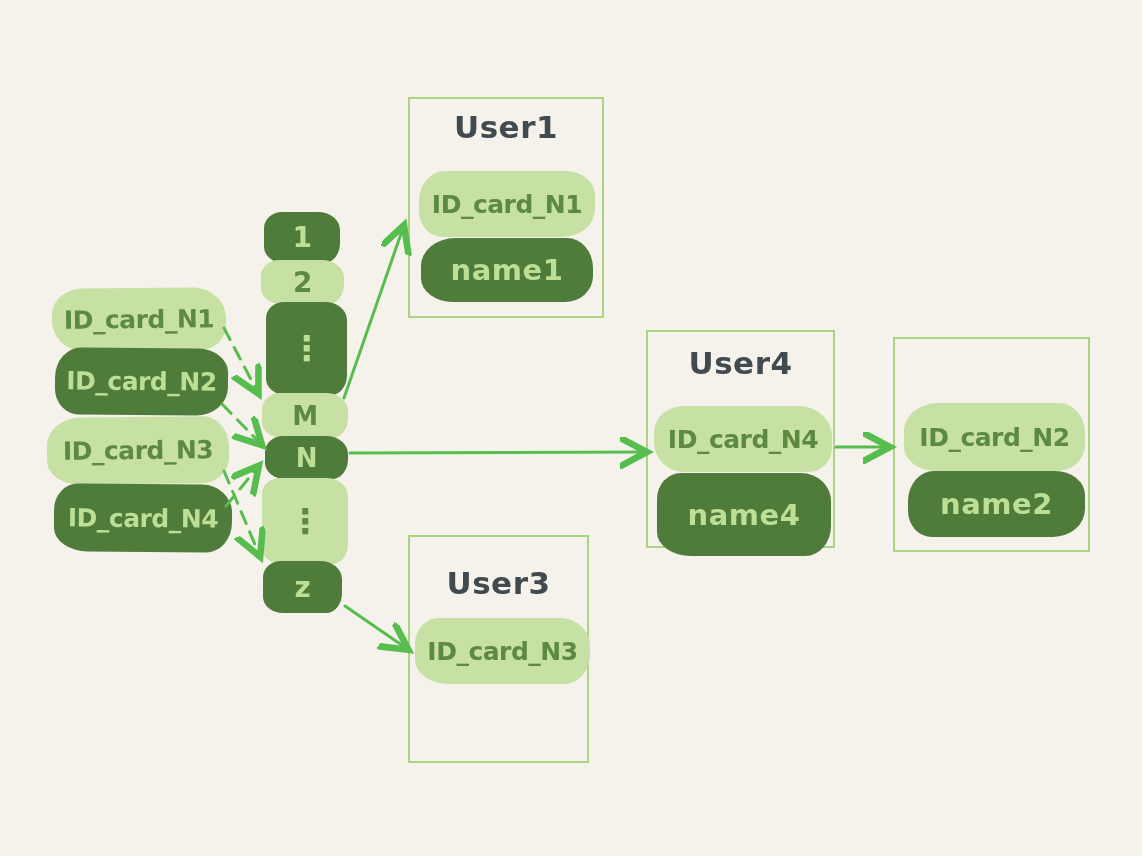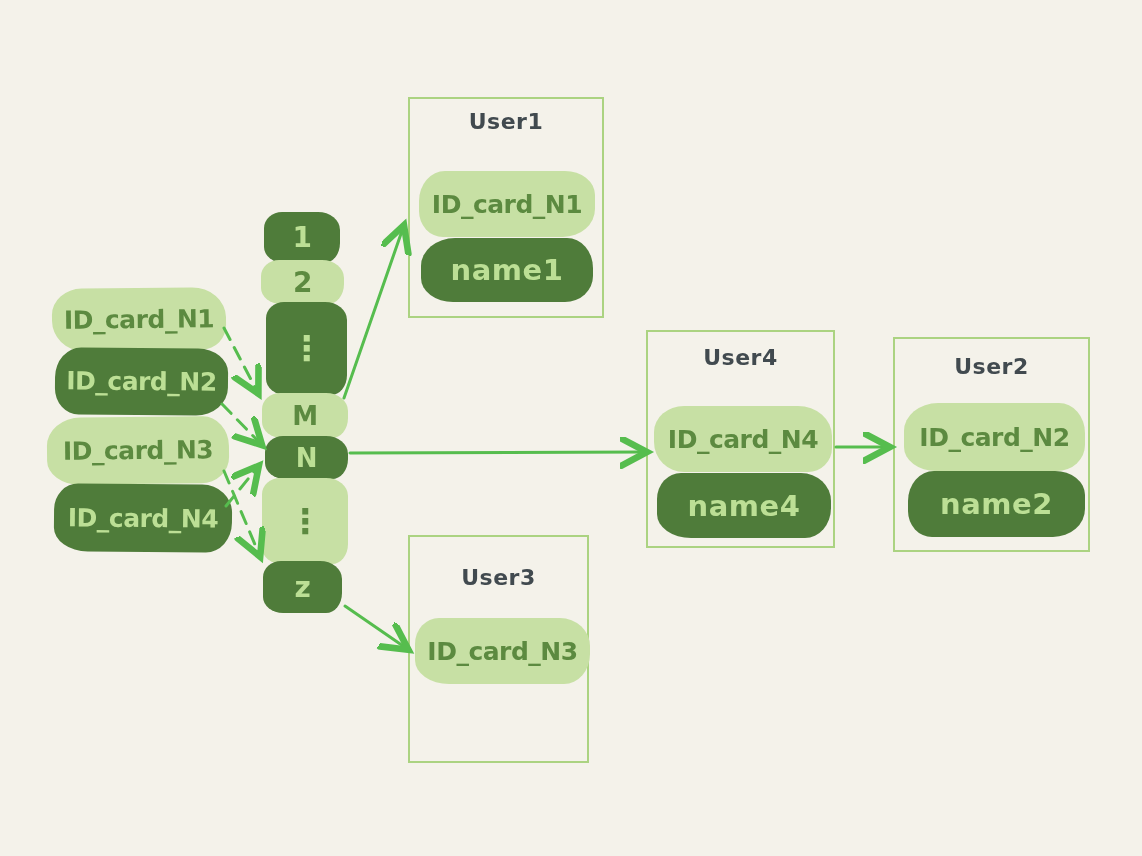--- a/index.html
+++ b/index.html
@@ -34,21 +34,21 @@
   
   .user-box{
     position:absolute;
     border:2px solid #abd381;
     background:transparent;
     box-sizing:border-box;
   }
   .box-title{
     position:absolute;left:0;right:0;
     text-align:center;
-    font-size:22px;font-weight:bold;
+    font-size:31px;font-weight:bold;
     color:#414a4f;
     letter-spacing:0.5px;
   }
   .user-pill{font-size:25px;}
   .name-pill{font-size:29px;letter-spacing:0.5px;}
   
   #edges{
     position:absolute;left:0;top:0;
     pointer-events:none;
   }
@@ -75,25 +75,24 @@
 
   <div class="user-box" style="left:408px;top:97px;width:196px;height:221px;">
     <div class="box-title" style="top:10px;">User1</div>
     <div class="pill user-pill light r2" style="left:9px;top:72px;width:176px;height:66px;">ID_card_N1</div>
     <div class="pill name-pill dark r3" style="left:11px;top:139px;width:172px;height:64px;text-align:right;">name1</div>
   </div>
 
   <div class="user-box" style="left:646px;top:330px;width:189px;height:218px;">
     <div class="box-title" style="top:13px;">User4</div>
     <div class="pill user-pill light r1" style="left:6px;top:74px;width:178px;height:66px;">ID_card_N4</div>
-    <div class="pill name-pill dark r4" style="left:9px;top:141px;width:174px;height:65px;">name4</div>
+    <div class="pill name-pill dark r4" style="left:9px;top:141px;width:174px;height:83px;">name4</div>
   </div>
 
   <div class="user-box" style="left:893px;top:337px;width:197px;height:215px;">
-    <div class="box-title" style="top:15px;">User2</div>
     <div class="pill user-pill light r3" style="left:9px;top:64px;width:181px;height:68px;">ID_card_N2</div>
     <div class="pill name-pill dark r2" style="left:13px;top:132px;width:177px;height:66px;text-align:right;">name2</div>
   </div>
 
   <div class="user-box" style="left:408px;top:535px;width:181px;height:228px;">
     <div class="box-title" style="top:28px;">User3</div>
     <div class="pill user-pill light r4" style="left:5px;top:81px;width:175px;height:66px;">ID_card_N3</div>
   </div>
 
   <svg id="edges" width="1142" height="856" viewBox="0 0 1142 856">

